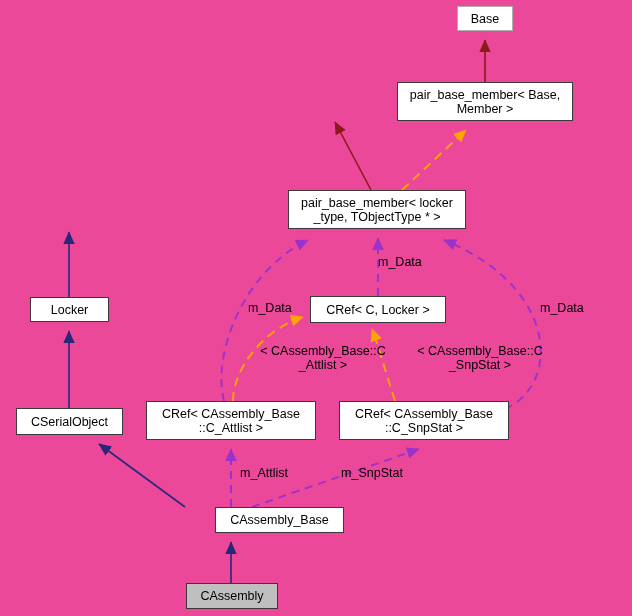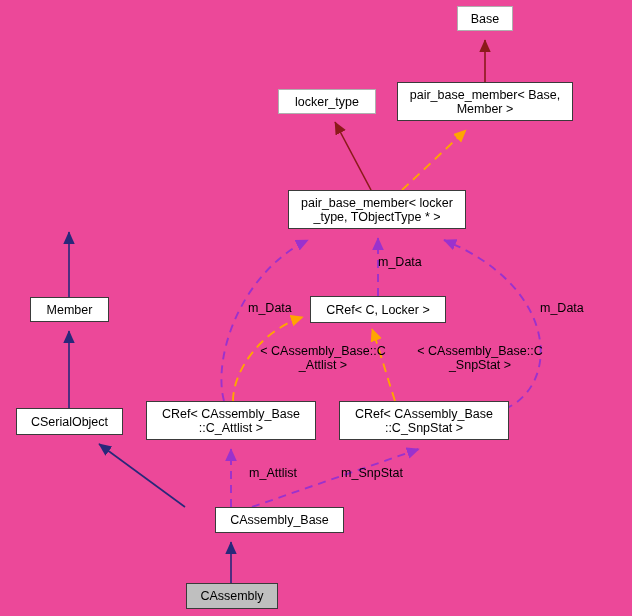--- a/index.html
+++ b/index.html
@@ -129,37 +129,34 @@
 
     <g>
       <line x1="252" y1="507" x2="419" y2="449" stroke="#9a32cd" stroke-width="1.9" stroke-dasharray="8,6" marker-end="url(#arrow-purple)"></line>
     </g>
   </svg>
 
   <div class="node thin" style="left:457px; top:6px; width:56px; height:25px;">
     <span>Base</span>
   </div>
 
-  <div class="node thin" style="left:278px; top:89px; width:98px; height:25px;">
-    <span>locker_type</span>
-  </div>
 
   <div class="node thick" style="left:397px; top:82px; width:176px; height:39px;">
     <span>pair_base_member&lt; Base,
 Member &gt;</span>
   </div>
 
   <div class="node thick" style="left:288px; top:190px; width:178px; height:39px;align-items:center;">
     <span>pair_base_member&lt; locker
 _type, TObjectType * &gt;</span>
   </div>
 
 
   <div class="node thick" style="left:30px; top:297px; width:79px; height:25px;">
-    <span>Member</span>
+    <span>Locker</span>
   </div>
 
   <div class="node thick" style="left:310px; top:296px; width:136px; height:27px;">
     <span>CRef&lt; C, Locker &gt;</span>
   </div>
 
   <div class="node thick" style="left:16px; top:408px; width:107px; height:27px;">
     <span>CSerialObject</span>
   </div>
 
@@ -187,17 +184,17 @@
   <div class="edge-label" style="left:248px; top:301px; width:60px; text-align:left;">m_Data</div>
 
   <div class="edge-label" style="left:540px; top:301px; width:62px; text-align:left;">m_Data</div>
 
   <div class="edge-label" style="left:247px; top:344px; width:152px; text-align:center;">&lt; CAssembly_Base::C
 _Attlist &gt;</div>
 
   <div class="edge-label" style="left:404px; top:344px; width:152px; text-align:center;">&lt; CAssembly_Base::C
 _SnpStat &gt;</div>
 
-  <div class="edge-label" style="left:231px; top:466px; width:66px; text-align:right;">m_Attlist</div>
+  <div class="edge-label" style="left:231px; top:466px; width:66px; text-align:center;">m_Attlist</div>
 
   <div class="edge-label" style="left:334px; top:466px; width:76px; text-align:center;">m_SnpStat</div>
 
 </div>
 
 </body></html>

